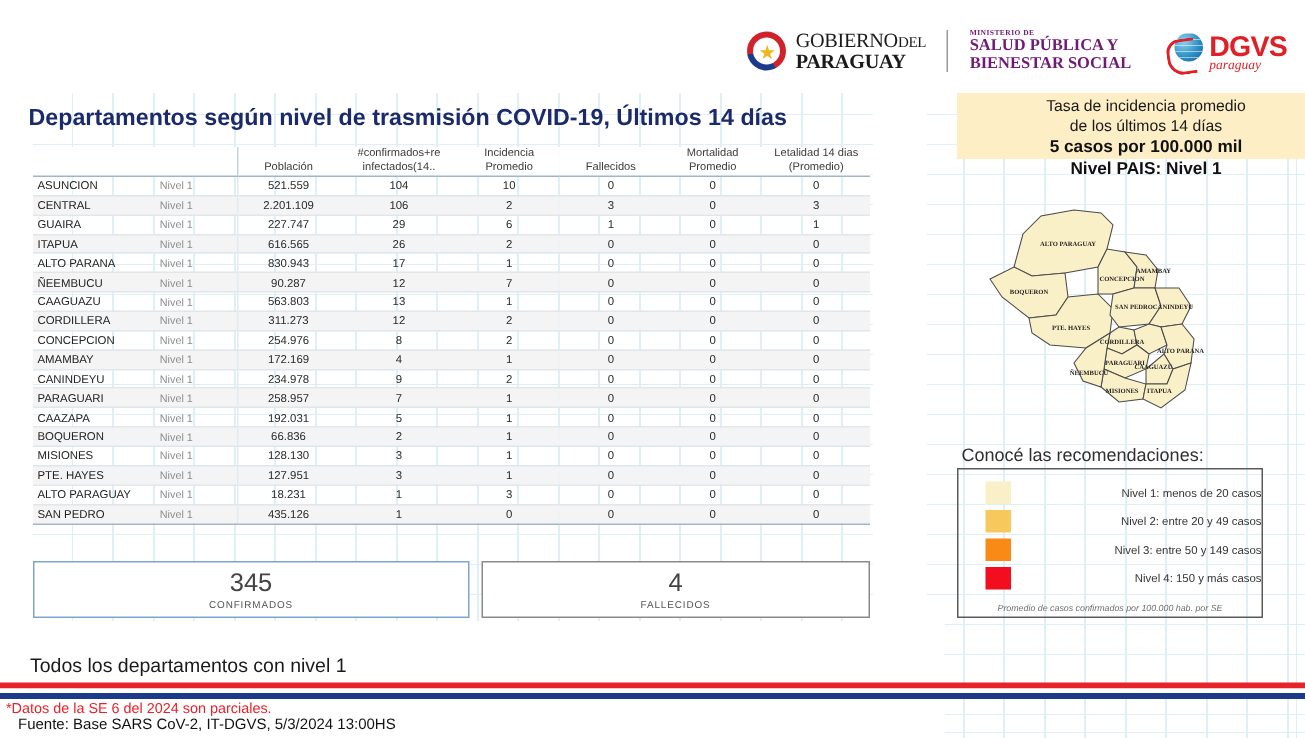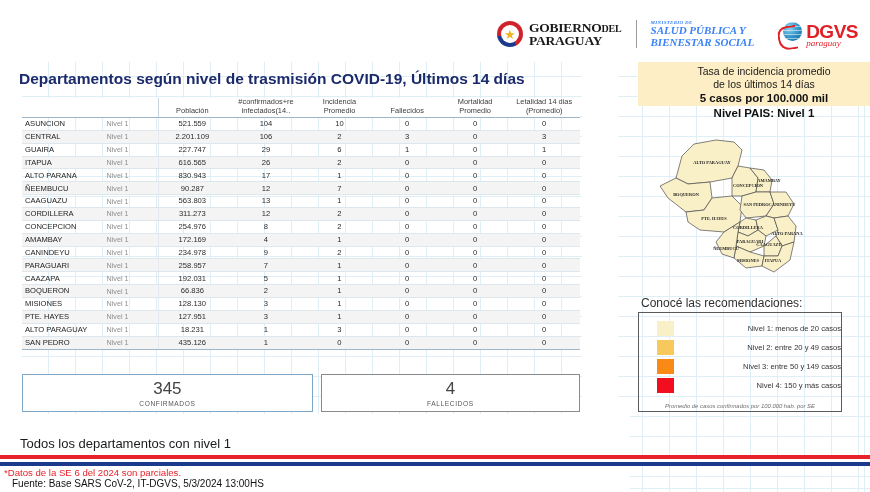--- a/index.html
+++ b/index.html
@@ -41,25 +41,25 @@
   .gob-emblem .ring{
     position:absolute;inset:0;border-radius:50%;
     background:conic-gradient(#d0222b 0 42%, #1b3a8c 42% 72%, #d0222b 72% 100%);
   }
   .gob-emblem .inner{
     position:absolute;inset:4px;border-radius:50%;background:#fff;
     display:flex;align-items:center;justify-content:center;
   }
   .gob-emblem .star{color:#f0b41c;font-size:13px;line-height:1;}
   .gob-text{line-height:1.0;}
-  .gob-l1{font-family:"Liberation Serif",serif;font-weight:bold;font-size:13.5px;color:#1a1a1a;letter-spacing:-.2px;}
+  .gob-l1{font-family:"Liberation Serif",serif;font-weight:normal;font-size:13.5px;color:#1a1a1a;letter-spacing:-.2px;}
   .gob-l1 .small{font-size:10px;}
   .gob-l2{font-family:"Liberation Serif",serif;font-weight:bold;font-size:13.5px;color:#1a1a1a;letter-spacing:-.2px;}
   .divider{width:1px;height:28px;background:#9a9a9a;margin:0 4px;}
-  .min-text{line-height:1.05;font-family:"Liberation Serif",serif;color:#3b82f6;font-style:italic;}
+  .min-text{line-height:1.05;font-family:"Liberation Serif",serif;color:#701a75;}
   .min-l0{font-size:5px;font-weight:bold;letter-spacing:.3px;}
   .min-l1{font-size:11px;font-weight:bold;}
   .min-l2{font-size:11px;font-weight:bold;}
   .dgvs{display:flex;align-items:flex-end;gap:2px;margin-left:14px;}
   .dgvs-globe{width:26px;height:26px;position:relative;}
   .dgvs-globe .g{
     position:absolute;left:5px;top:1px;width:19px;height:19px;border-radius:50%;
     background:radial-gradient(circle at 32% 30%, #8fd3ef 0%, #2e8fc4 55%, #14628f 100%);
   }
   .dgvs-globe .mer{position:absolute;left:5px;top:1px;width:19px;height:19px;border-radius:50%;

